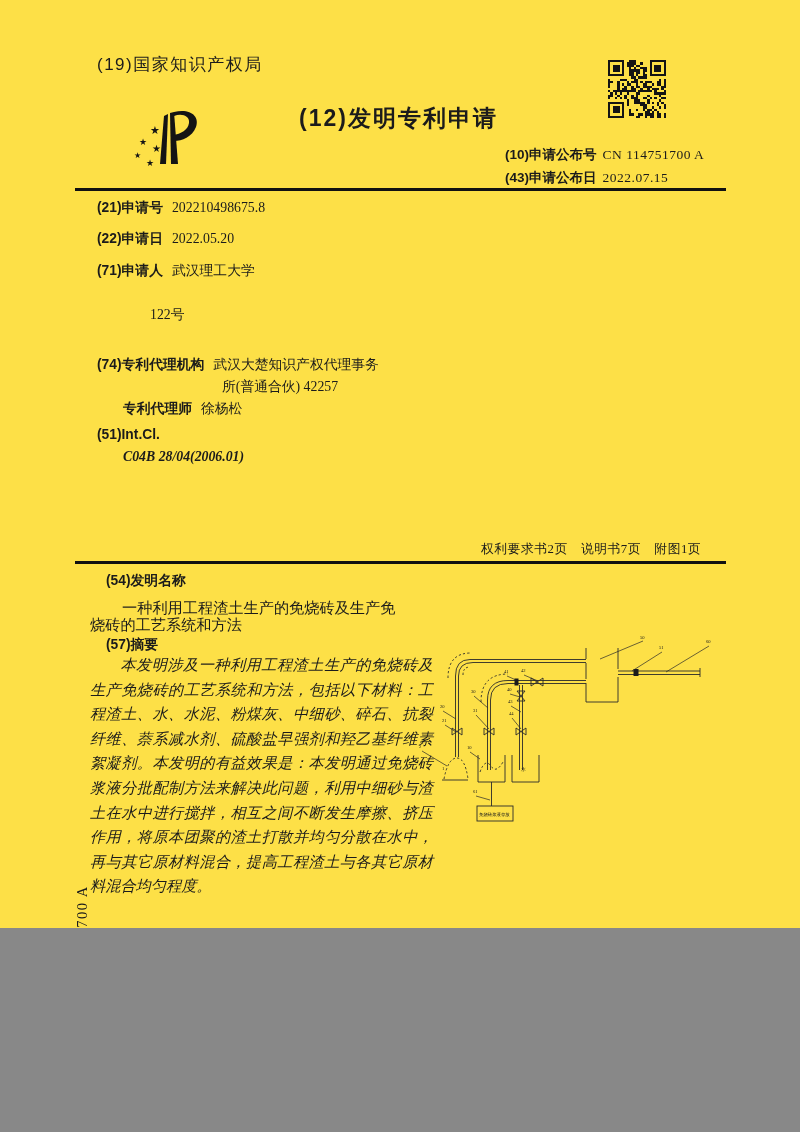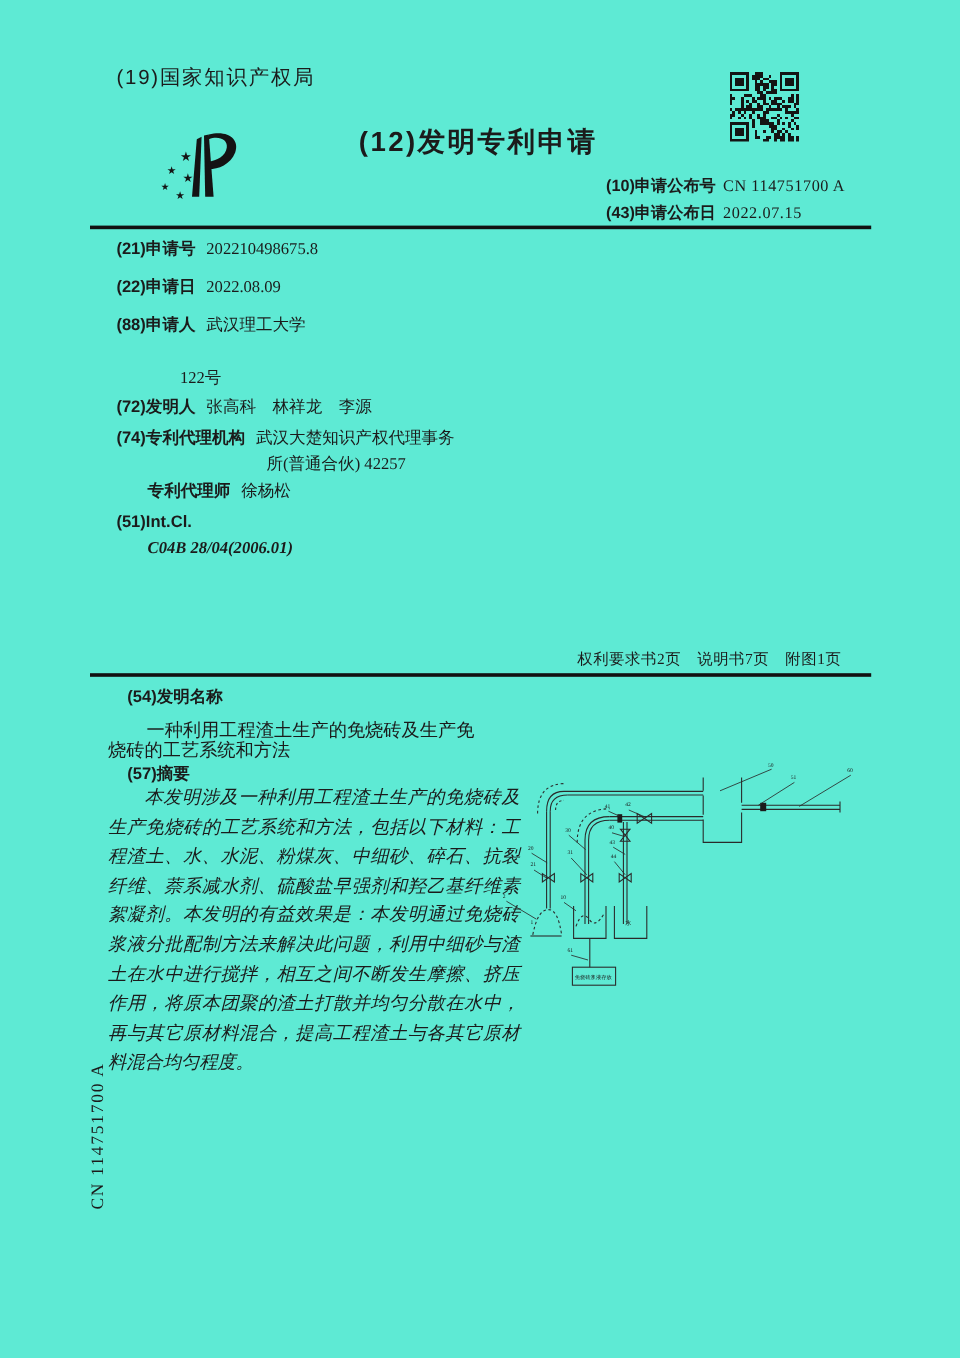--- a/index.html
+++ b/index.html
@@ -1,17 +1,17 @@
 <!DOCTYPE html>
 <html><head>
 <meta charset="utf-8">
 <style>
   html,body{margin:0;padding:0;background:#888;}
   .page{
-    position:relative;width:800px;height:1132px;background:#5eead4;
+    position:relative;width:800px;height:928px;background:#fde047;
     margin:0 auto;overflow:hidden;
     font-family:"Liberation Serif","DejaVu Serif",serif;color:#1b1b1b;
   }
   .abs{position:absolute;}
   .lbl{font-family:"Liberation Sans","DejaVu Sans",sans-serif;font-weight:700;}
   .val{font-family:"Liberation Serif","DejaVu Serif",serif;font-weight:400;}
   .office{top:53px;left:97px;font-size:17px;letter-spacing:1.5px;
           font-family:"Liberation Sans","DejaVu Sans",sans-serif;font-weight:500;}
   .doctype{top:103px;left:299px;font-size:23px;letter-spacing:2px;
            font-family:"Liberation Sans","DejaVu Sans",sans-serif;font-weight:700;}
@@ -276,29 +276,26 @@
   <div class="abs pubrow" style="top:169px;left:505px;">
     <span class="lbl">(43)申请公布日</span><span class="val">2022.07.15</span>
   </div>
 
   <div class="abs rule" style="top:188px;"></div>
 
   <div class="abs bibrow" style="top:199px;left:97px;">
     <span class="lbl">(21)申请号</span><span class="val">202210498675.8</span>
   </div>
   <div class="abs bibrow" style="top:230px;left:97px;">
-    <span class="lbl">(22)申请日</span><span class="val">2022.08.09</span>
+    <span class="lbl">(22)申请日</span><span class="val">2022.05.20</span>
   </div>
   <div class="abs bibrow" style="top:262px;left:97px;">
-    <span class="lbl">(88)申请人</span><span class="val">武汉理工大学</span>
+    <span class="lbl">(71)申请人</span><span class="val">武汉理工大学</span>
   </div>
   <div class="abs bibrow val" style="top:306px;left:150px;">122号</div>
-  <div class="abs bibrow" style="top:330px;left:97px;">
-    <span class="lbl">(72)发明人</span><span class="val">张高科　林祥龙　李源</span>
-  </div>
   <div class="abs bibrow" style="top:356px;left:97px;">
     <span class="lbl">(74)专利代理机构</span><span class="val">武汉大楚知识产权代理事务</span>
   </div>
   <div class="abs bibrow val" style="top:378px;left:222px;">所(普通合伙) 42257</div>
   <div class="abs bibrow" style="top:400px;left:123px;">
     <span class="lbl">专利代理师</span><span class="val">徐杨松</span>
   </div>
   <div class="abs bibrow" style="top:427px;left:97px;">
     <span class="lbl">(51)Int.Cl.</span>
   </div>

